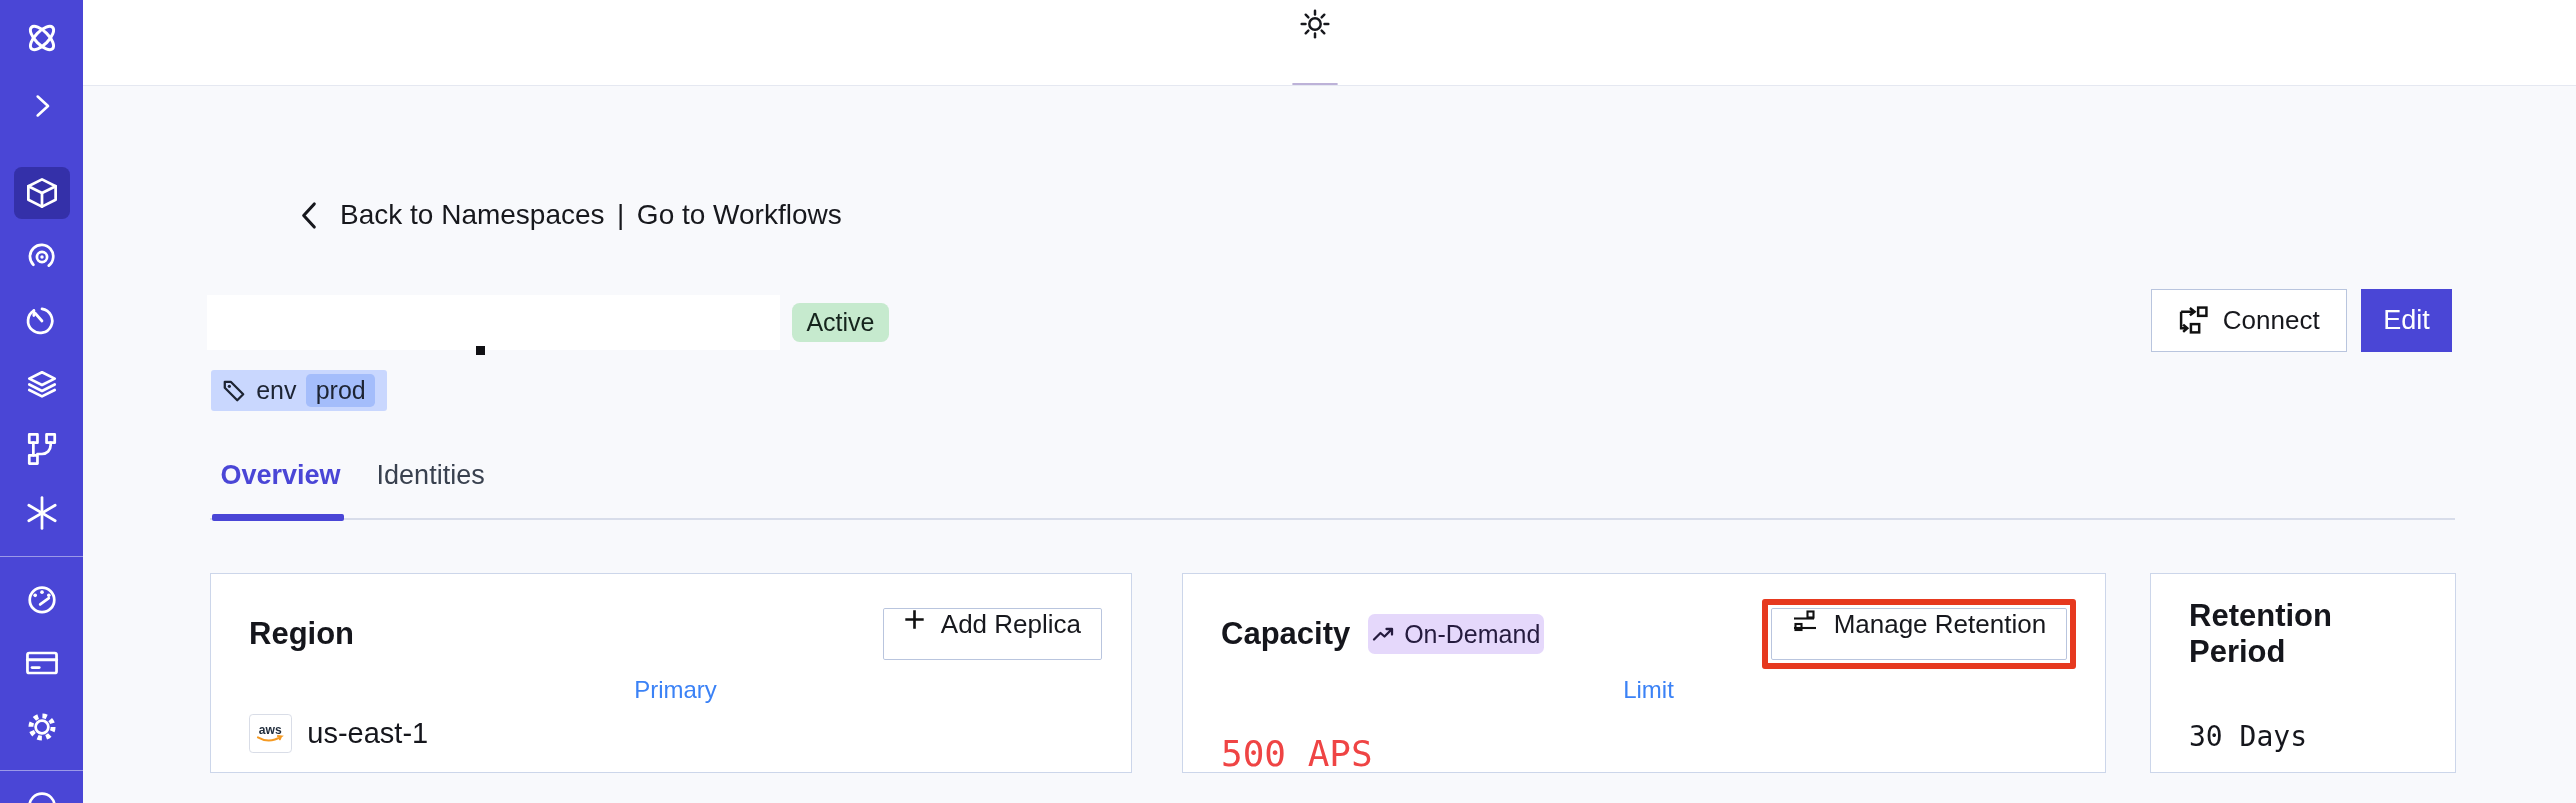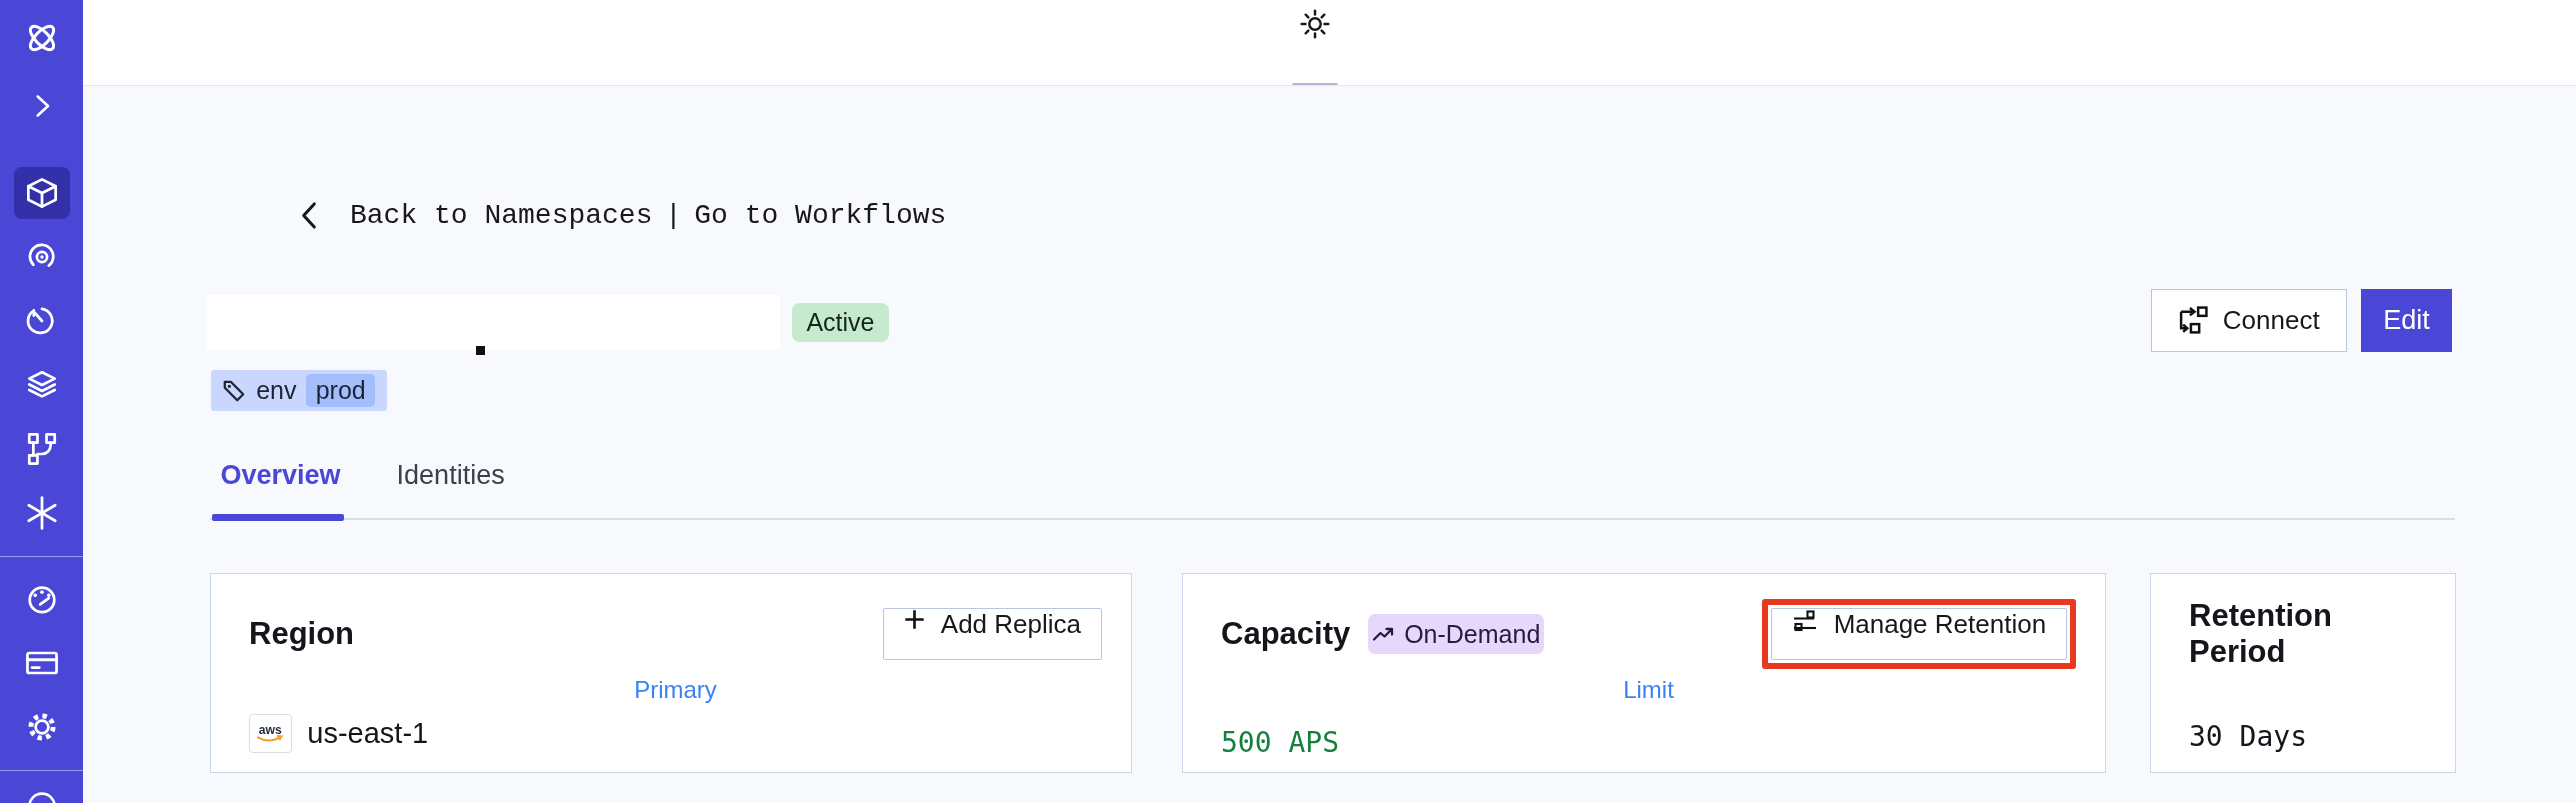--- a/index.html
+++ b/index.html
@@ -45,21 +45,21 @@
     width:46px; height:46px; border-radius:7.7px; border:1.9px solid #bdb2d8; overflow:hidden;
     background:#d9cfe9; cursor:pointer;
   }
   .avatar svg { display:block; }
 
   
   .content { position:absolute; left:83px; top:88px; right:0; bottom:0; }
 
   .breadcrumb {
     position:absolute; left:213px; top:108px; height:38px;
-    display:flex; align-items:center; gap:29px; cursor:pointer;font-family:Liberation Mono, monospace;
+    display:flex; align-items:center; gap:19px; cursor:pointer;
   }
   .breadcrumb-text { font-size:28px; font-weight:500; color:#17181d; display:flex; gap:12.5px; }
   .crumb-sep { color:#17181d; font-weight:400; }
 
   .title-redaction { position:absolute; left:124px; top:207px; width:573px; height:55px; background:#ffffff; }
   .title-dot { position:absolute; left:393px; top:258px; width:8.6px; height:8.6px; background:#101014; }
 
   .status-badge {
     position:absolute; left:709px; top:215px; height:39px; padding:0 14.4px;
     background:#c6eace; border-radius:7.7px; display:flex; align-items:center;
@@ -82,21 +82,21 @@
   .tag-chip {
     position:absolute; left:128px; top:282px; height:41px; padding:0 11.5px 0 9.6px;
     background:#c9d7fe; border-radius:3px; display:flex; align-items:center; gap:9.6px;
     cursor:pointer;
   }
   .tag-chip .tag-key { font-size:25px; color:#1d2433; }
   .tag-chip .tag-val {
     background:#a4bdfb; border-radius:4.8px; padding:1.9px 9.6px; font-size:25px; color:#1d2433;
   }
 
-  .tabs-row { position:absolute; left:127px; top:372px; display:flex; gap:35px; }
+  .tabs-row { position:absolute; left:127px; top:372px; display:flex; gap:15px; }
   .tab { padding:0 10.5px; font-size:27px; color:#39414f; font-weight:500; cursor:pointer; }
   .tab.active { color:#4a46d6; font-weight:600; }
   .tabs-baseline { position:absolute; left:127px; top:430px; width:2245px; height:1.9px; background:#d8ddea; }
   .tab-underline { position:absolute; left:129px; top:426px; width:132px; height:6.7px; background:#4a46d6; border-radius:1.9px; }
 
   
   .cards { position:absolute; left:127px; top:485px; display:flex; }
   .card {
     background:#fff; border:1.9px solid #ccd6ea; height:200px; padding:33px 29px 0 38px;
   }
@@ -118,21 +118,21 @@
   .ondemand-badge {
     margin-left:17.3px; height:40px; padding:0 4px; background:#e5d8fb; border-radius:6.7px;
     display:flex; align-items:center; gap:8.6px; font-size:25px; color:#251b3e;
   }
   .region-value-row { display:flex; align-items:center; gap:15.3px; margin-top:9.6px; }
   .aws-badge {
     width:43px; height:39px; background:#fff; border:1.9px solid #d9dde7; border-radius:3.8px;
     display:flex; align-items:center; justify-content:center;
   }
   .region-value { font-size:29px; color:#15161c; }
-  .capacity-value { font-size:28px; color:#15803d; margin-top:22px; }
+  .capacity-value { font-size:36px; color:#ef4444; margin-top:29px; }
   .retention-value { font-size:28px; color:#15161c; margin-top:59px; }
 </style>
 </head>
 <body>
 
 <nav class="sidebar">
   <div class="side-item logo">
     <svg width="44" height="44" viewBox="0 0 44 44">
       <g class="side-stroke" stroke-width="3.4">
         <ellipse cx="22" cy="22" rx="15" ry="6.6" transform="rotate(45 22 22)"></ellipse>

